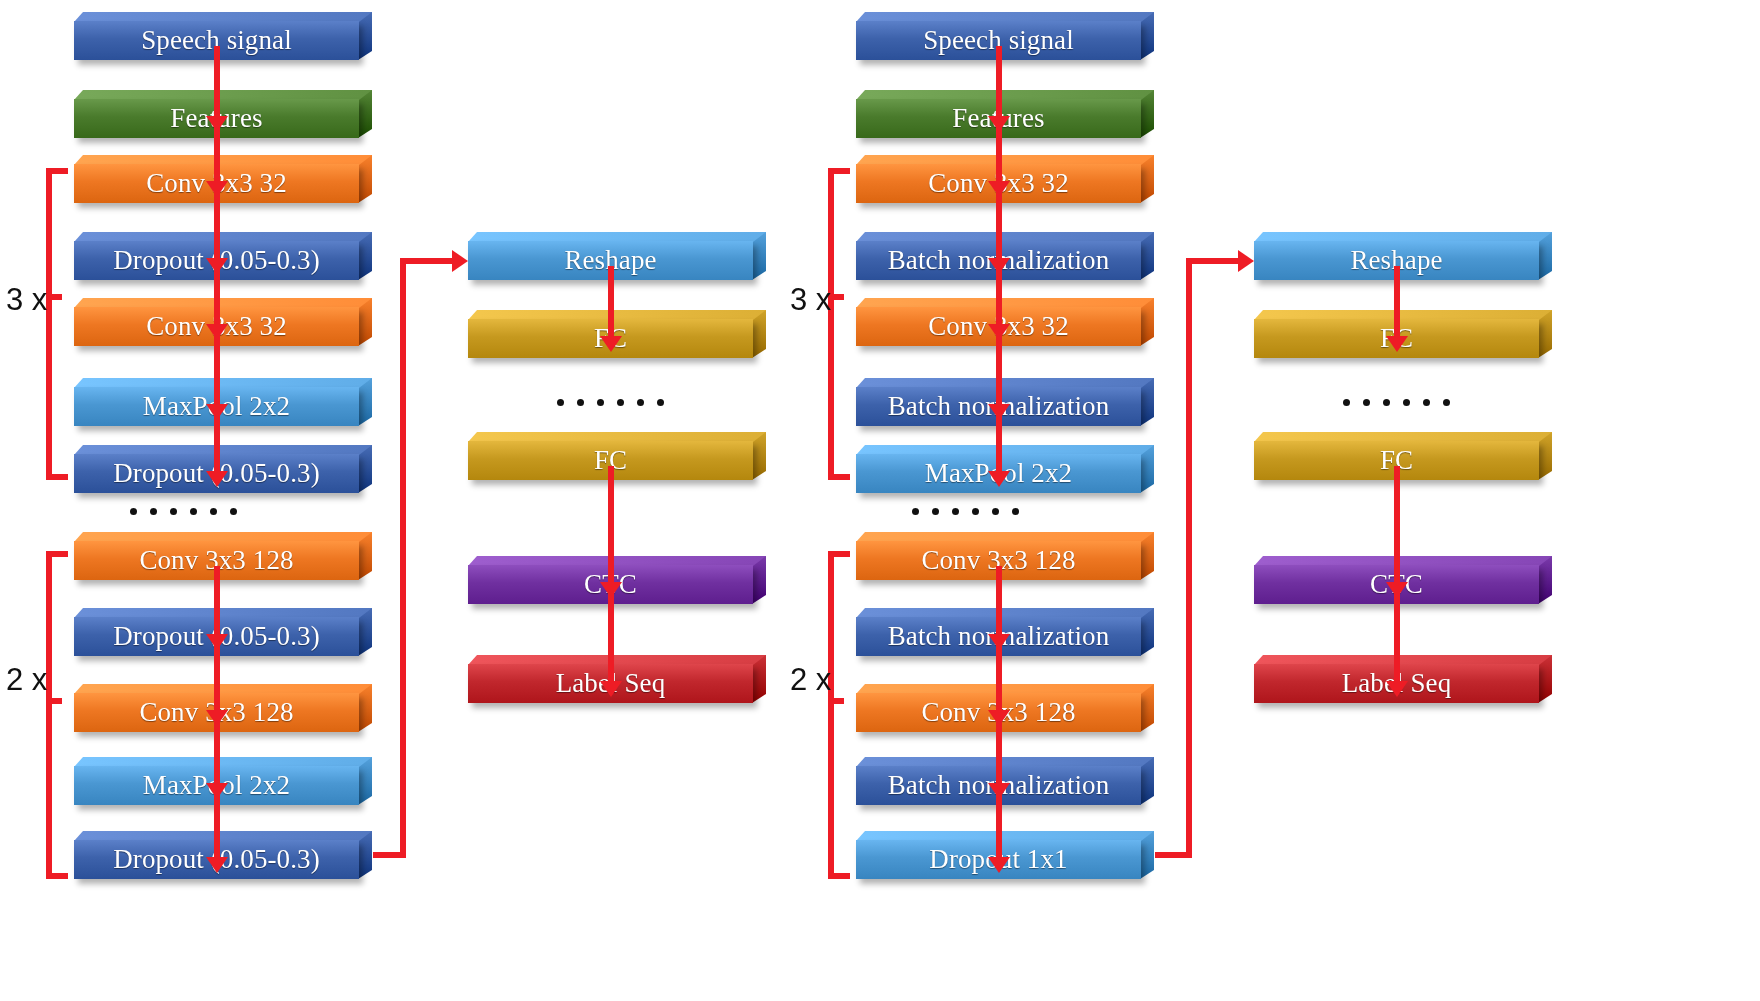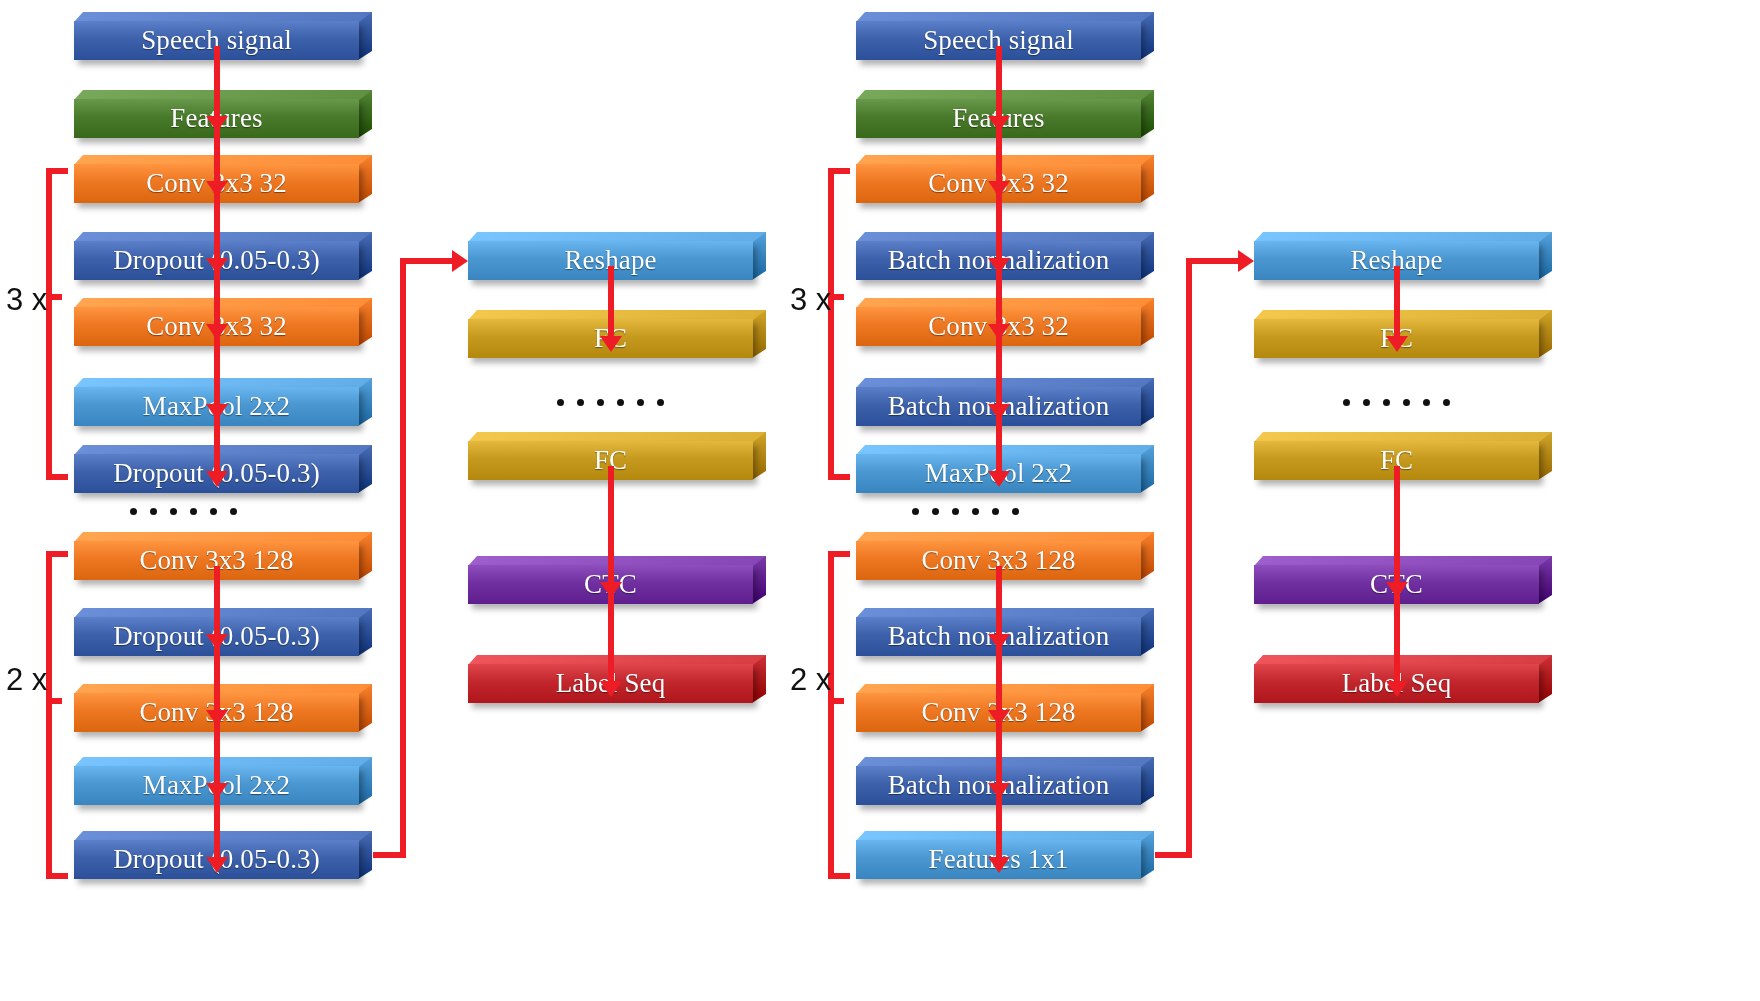--- a/index.html
+++ b/index.html
@@ -310,21 +310,21 @@
       <div class="face" style="background: linear-gradient(rgb(255, 149, 64) 0%, rgb(238, 119, 34) 45%, rgb(220, 101, 16) 100%);">Conv 3x3 128</div>
     </div>
     <div class="blk" style="left: 856px; top: 757px; width: 298px; height: 48px;">
       <div class="side" style="background: linear-gradient(rgb(71, 108, 181), rgb(13, 50, 123));"></div>
       <div class="top" style="background: linear-gradient(to right, rgb(107, 144, 217), rgb(83, 120, 193));"></div>
       <div class="face" style="background: linear-gradient(rgb(91, 128, 201) 0%, rgb(61, 98, 171) 45%, rgb(43, 80, 153) 100%);">Batch normalization</div>
     </div>
     <div class="blk" style="left: 856px; top: 831px; width: 298px; height: 48px;">
       <div class="side" style="background: linear-gradient(rgb(84, 161, 220), rgb(26, 103, 162));"></div>
       <div class="top" style="background: linear-gradient(to right, rgb(120, 197, 255), rgb(96, 173, 232));"></div>
-      <div class="face" style="background: linear-gradient(rgb(104, 181, 240) 0%, rgb(74, 151, 210) 45%, rgb(56, 133, 192) 100%);">Features 1x1</div>
+      <div class="face" style="background: linear-gradient(rgb(104, 181, 240) 0%, rgb(74, 151, 210) 45%, rgb(56, 133, 192) 100%);">Dropout 1x1</div>
     </div>
     <div class="vline" style="left: 995.5px; top: 46px; height: 70px;"></div>
     <div class="arrow-down" style="left: 987.5px; top: 116px;"></div>
     <div class="vline" style="left: 995.5px; top: 124px; height: 57px;"></div>
     <div class="arrow-down" style="left: 987.5px; top: 181px;"></div>
     <div class="vline" style="left: 995.5px; top: 189px; height: 69px;"></div>
     <div class="arrow-down" style="left: 987.5px; top: 258px;"></div>
     <div class="vline" style="left: 995.5px; top: 266px; height: 58px;"></div>
     <div class="arrow-down" style="left: 987.5px; top: 324px;"></div>
     <div class="vline" style="left: 995.5px; top: 332px; height: 72px;"></div>

